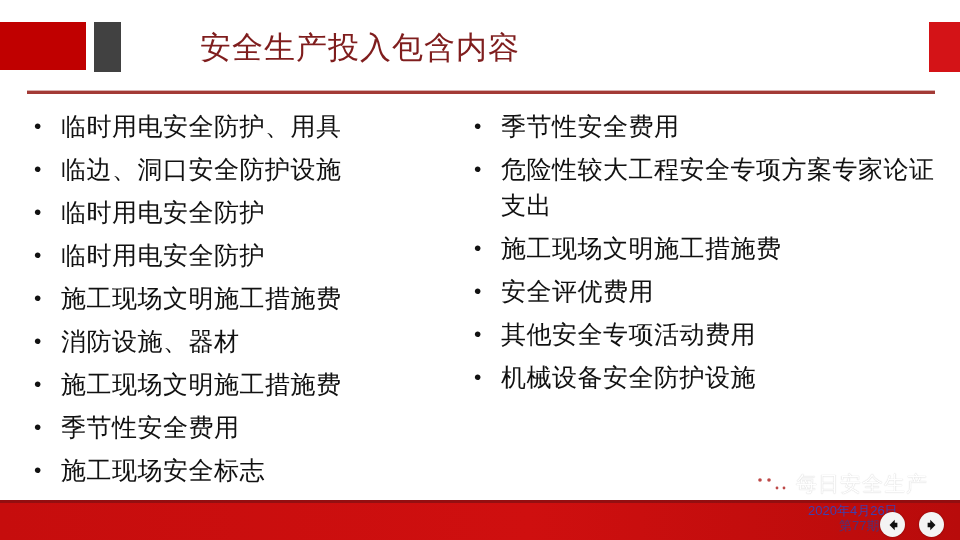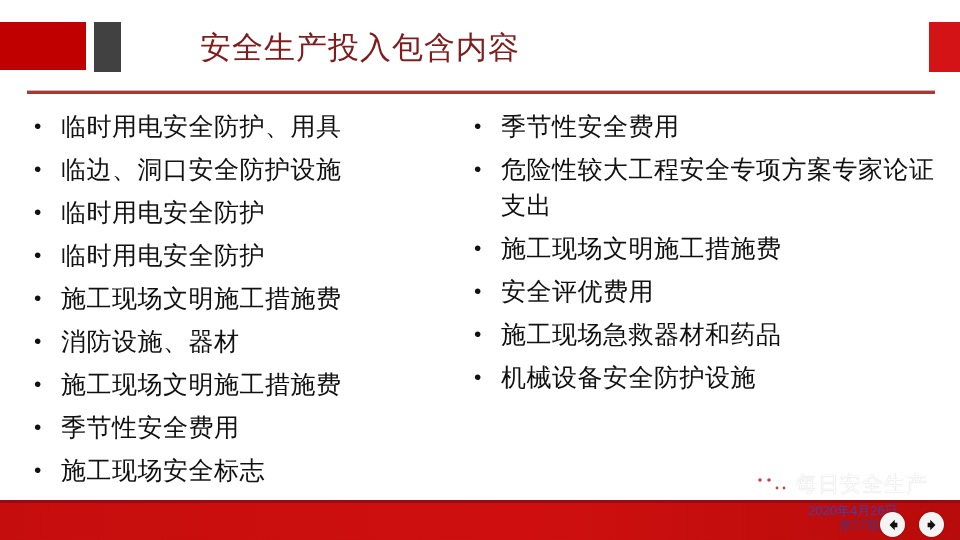--- a/index.html
+++ b/index.html
@@ -265,21 +265,21 @@
       <div class="bullet-row">
         <span class="bullet-dot">•</span>
         <span class="bullet-text">施工现场文明施工措施费</span>
       </div>
       <div class="bullet-row">
         <span class="bullet-dot">•</span>
         <span class="bullet-text">安全评优费用</span>
       </div>
       <div class="bullet-row">
         <span class="bullet-dot">•</span>
-        <span class="bullet-text">施工现场急救器材和药品</span>
+        <span class="bullet-text">其他安全专项活动费用</span>
       </div>
       <div class="bullet-row">
         <span class="bullet-dot">•</span>
         <span class="bullet-text">机械设备安全防护设施</span>
       </div>
     </div>
 
   </div>
 
   <div class="footer-bar"></div>

